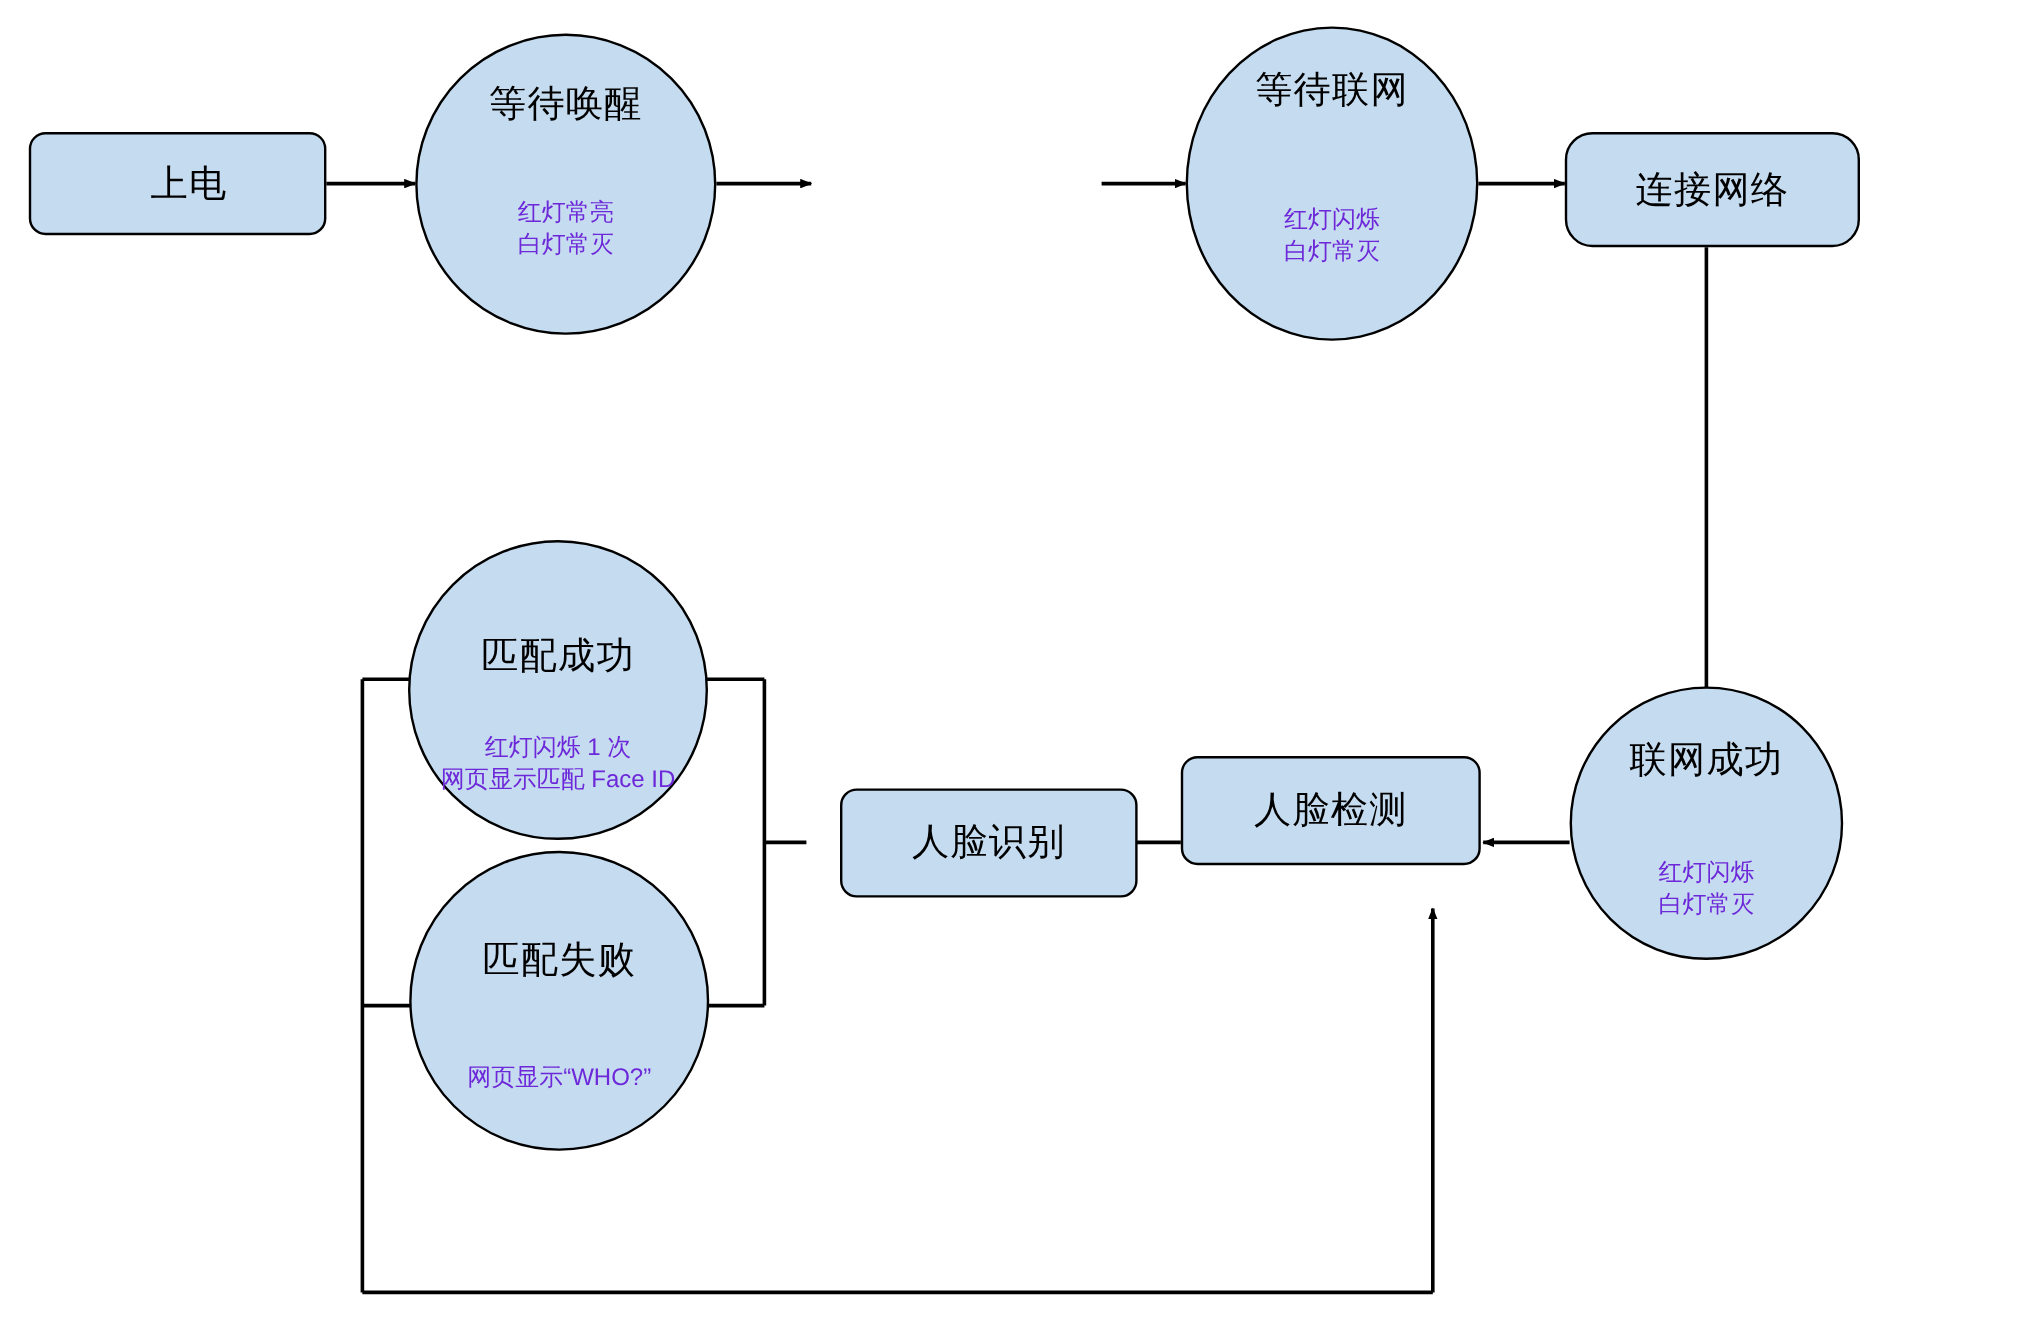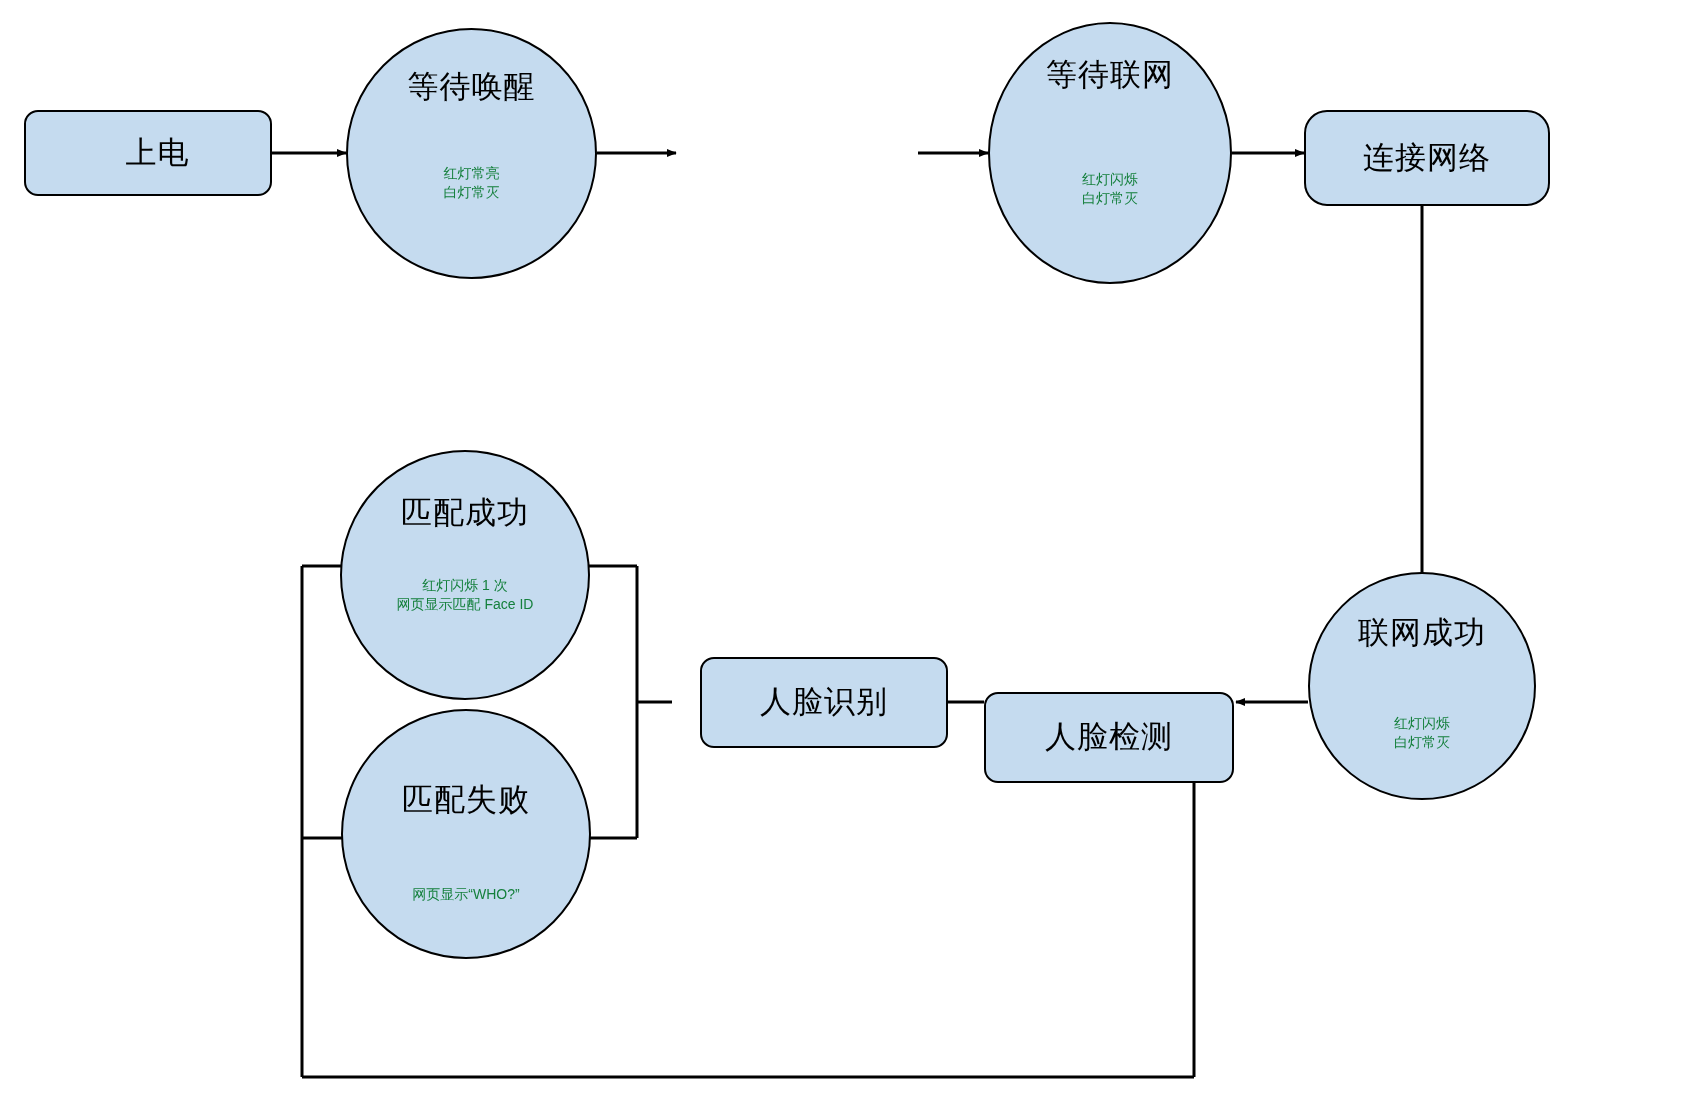--- a/index.html
+++ b/index.html
@@ -47,24 +47,24 @@
   .node-title {
     font-size: 31px;
     line-height: 1.1;
     letter-spacing: 1px;
     white-space: nowrap;
   }
   .circle .node-title {
     font-size: 31px;
   }
   .node-sub {
-    font-size: 14px;
+    font-size: 20px;
     line-height: 1.35;
     white-space: nowrap;
-    color: #15803d;
+    color: #6d28d9;
   }
   
   .c-pad-a { height: 40px; }
   .c-gap-a { height: 60px; }
   .c-pad-b { height: 34px; }
   .c-gap-b { height: 78px; }
   .c-pad-c { height: 42px; }
   .c-gap-c { height: 64px; }
   .c-pad-d { height: 44px; }
   .c-gap-d { height: 46px; }
@@ -142,29 +142,29 @@
   </div>
 
   <div class="node circle" style="left:1308px; top:572px; width:228px; height:228px;">
     <div class="c-pad-c"></div>
     <span class="node-title">联网成功</span>
     <div class="c-gap-c"></div>
     <span class="node-sub">红灯闪烁</span>
     <span class="node-sub">白灯常灭</span>
   </div>
 
-  <div class="node box" style="left:984px; top:692px; width:250px; height:91px;">
+  <div class="node box" style="left:984px; top:630px; width:250px; height:91px;">
     <span class="node-title">人脸检测</span>
   </div>
 
   <div class="node box" style="left:700px; top:657px; width:248px; height:91px;">
     <span class="node-title">人脸识别</span>
   </div>
 
-  <div class="node circle" style="left:340px; top:450px; width:250px; height:250px;">
+  <div class="node circle" style="left:340px; top:450px; width:250px; height:250px;justify-content:center;">
     <div class="c-pad-d"></div>
     <span class="node-title">匹配成功</span>
     <div class="c-gap-d"></div>
     <span class="node-sub">红灯闪烁 1 次</span>
     <span class="node-sub">网页显示匹配 Face ID</span>
   </div>
 
   <div class="node circle" style="left:341px; top:709px; width:250px; height:250px;">
     <div class="c-pad-e"></div>
     <span class="node-title">匹配失败</span>

